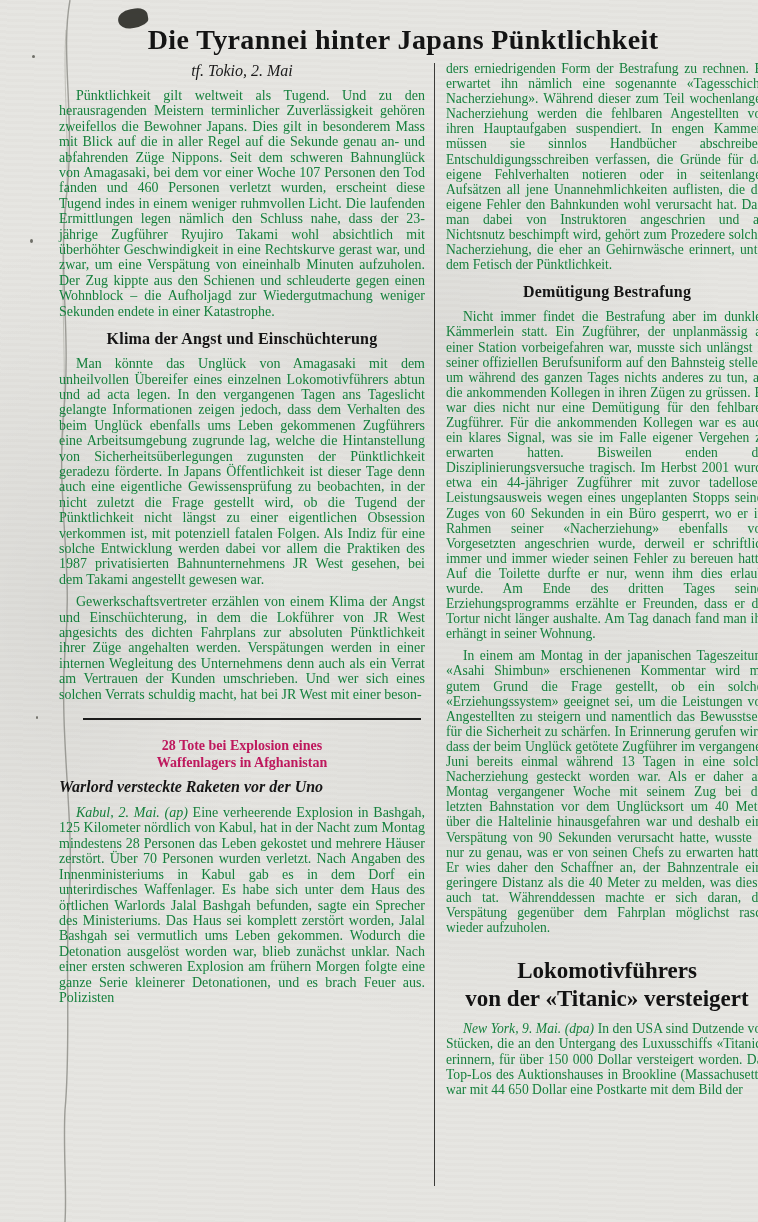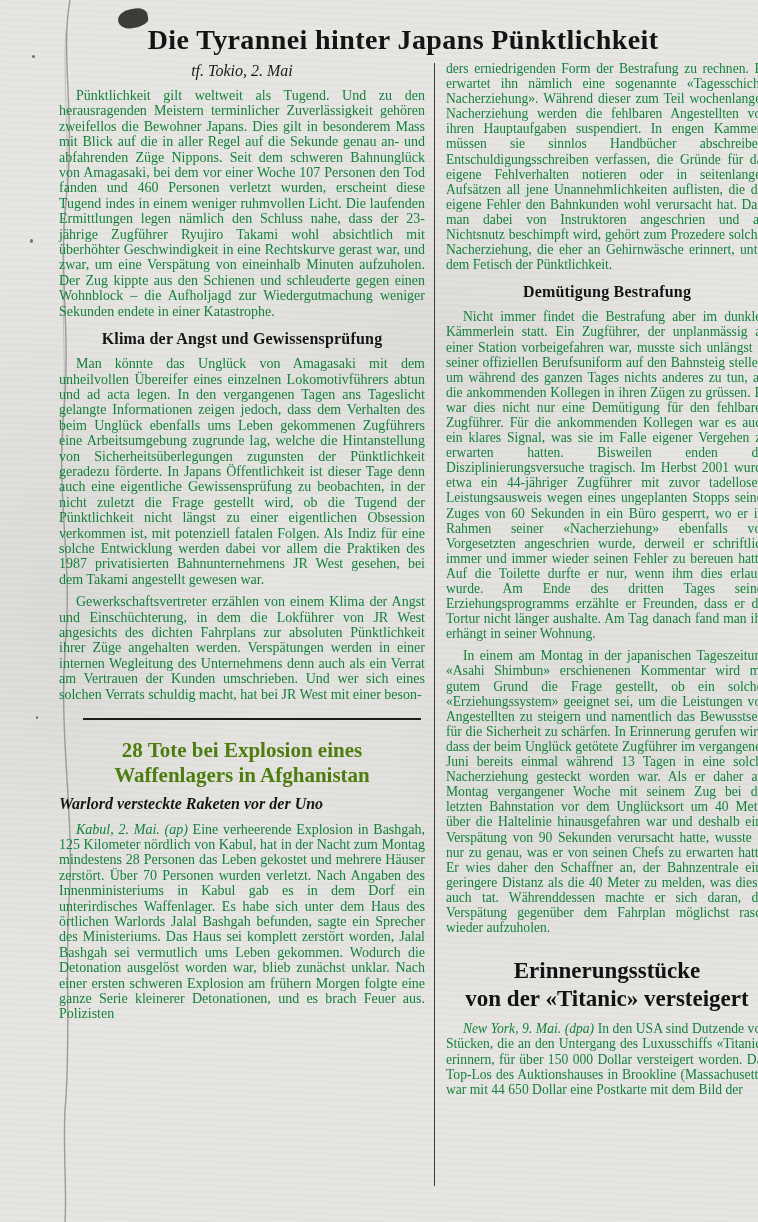--- a/index.html
+++ b/index.html
@@ -55,22 +55,22 @@
   .dateline { font-style:italic; }
 
   h3.section {
     font-size:16px; font-weight:bold; text-align:center;
     margin:11px 0 8px; letter-spacing:.2px; color:#151515;
   }
 
   .rule { height:2px; background:#1c1c1c; margin:16px 4px 0 24px; }
 
   .art2-head {
-    font-size:21px; font-weight:bold; line-height:1.18; text-align:center;
-    margin:18px 0 7px; color:#4d7c0f;
+    font-size:14px; font-weight:bold; line-height:1.18; text-align:center;
+    margin:18px 0 7px; color:#be185d;
   }
   .art2-sub {
     font-size:16px; font-weight:bold; font-style:italic; text-align:left;
     margin:0 0 9px; color:#161616;
   }
   .art3-head {
     font-size:23px; font-weight:bold; line-height:1.2; text-align:center;
     margin:22px 0 9px; color:#131313;
   }
 </style>
@@ -90,21 +90,21 @@
 
   <header>
     <h1 class="headline">Die Tyrannei hinter Japans Pünktlichkeit</h1>
   </header>
 
   <div class="columns">
 
     <div class="col left">
       <p class="byline">tf. Tokio, 2. Mai</p>
       <p class="body indent">Pünktlichkeit gilt weltweit als Tugend. Und zu den herausragenden Meistern terminlicher Zuverlässigkeit gehören zweifellos die Bewohner Japans. Dies gilt in besonderem Mass mit Blick auf die in aller Regel auf die Sekunde genau an- und abfahrenden Züge Nippons. Seit dem schweren Bahnunglück von Amagasaki, bei dem vor einer Woche 107 Personen den Tod fanden und 460 Personen verletzt wurden, erscheint diese Tugend indes in einem weniger ruhmvollen Licht. Die laufenden Ermittlungen legen nämlich den Schluss nahe, dass der 23-jährige Zugführer Ryujiro Takami wohl absichtlich mit überhöhter Geschwindigkeit in eine Rechtskurve gerast war, und zwar, um eine Verspätung von eineinhalb Minuten aufzuholen. Der Zug kippte aus den Schienen und schleuderte gegen einen Wohnblock – die Aufholjagd zur Wiedergutmachung weniger Sekunden endete in einer Katastrophe.</p>
-      <h3 class="section">Klima der Angst und Gewissensprüfung</h3>
+      <h3 class="section">Klima der Angst und Einschüchterung</h3>
       <p class="body indent">Man könnte das Unglück von Amagasaki mit dem unheilvollen Übereifer eines einzelnen Lokomotivführers abtun und ad acta legen. In den vergangenen Tagen ans Tageslicht gelangte Informationen zeigen jedoch, dass dem Verhalten des beim Unglück ebenfalls ums Leben gekommenen Zugführers eine Arbeitsumgebung zugrunde lag, welche die Hintanstellung von Sicherheitsüberlegungen zugunsten der Pünktlichkeit geradezu förderte. In Japans Öffentlichkeit ist dieser Tage denn auch eine eigentliche Gewissensprüfung zu beobachten, in der nicht zuletzt die Frage gestellt wird, ob die Tugend der Pünktlichkeit nicht längst zu einer eigentlichen Obsession verkommen ist, mit potenziell fatalen Folgen. Als Indiz für eine solche Entwicklung werden dabei vor allem die Praktiken des 1987 privatisierten Bahnunternehmens JR West gesehen, bei dem Takami angestellt gewesen war.</p>
       <p class="body indent">Gewerkschaftsvertreter erzählen von einem Klima der Angst und Einschüchterung, in dem die Lokführer von JR West angesichts des dichten Fahrplans zur absoluten Pünktlichkeit ihrer Züge angehalten werden. Verspätungen werden in einer internen Wegleitung des Unternehmens denn auch als ein Verrat am Vertrauen der Kunden umschrieben. Und wer sich eines solchen Verrats schuldig macht, hat bei JR West mit einer beson-</p>
 
       <div class="rule"></div>
 
       <section>
         <h2 class="art2-head"><span>28 Tote bei Explosion eines</span><br><span>Waffenlagers in Afghanistan</span></h2>
         <h3 class="art2-sub">Warlord versteckte Raketen vor der Uno</h3>
         <p class="body indent"><span class="dateline">Kabul, 2. Mai. (ap)</span> <span>Eine verheerende Explosion in Bashgah, 125 Kilometer nördlich von Kabul, hat in der Nacht zum Montag mindestens 28 Personen das Leben gekostet und mehrere Häuser zerstört. Über 70 Personen wurden verletzt. Nach Angaben des Innenministeriums in Kabul gab es in dem Dorf ein unterirdisches Waffenlager. Es habe sich unter dem Haus des örtlichen Warlords Jalal Bashgah befunden, sagte ein Sprecher des Ministeriums. Das Haus sei komplett zerstört worden, Jalal Bashgah sei vermutlich ums Leben gekommen. Wodurch die Detonation ausgelöst worden war, blieb zunächst unklar. Nach einer ersten schweren Explosion am frühern Morgen folgte eine ganze Serie kleinerer Detonationen, und es brach Feuer aus. Polizisten</span></p>
       </section>
@@ -112,19 +112,19 @@
 
     <div class="divider"></div>
 
     <div class="col right">
       <p class="body">ders erniedrigenden Form der Bestrafung zu rechnen. Es erwartet ihn nämlich eine sogenannte «Tagesschicht-Nacherziehung». Während dieser zum Teil wochenlangen Nacherziehung werden die fehlbaren Angestellten von ihren Hauptaufgaben suspendiert. In engen Kammern müssen sie sinnlos Handbücher abschreiben, Entschuldigungsschreiben verfassen, die Gründe für das eigene Fehlverhalten notieren oder in seitenlangen Aufsätzen all jene Unannehmlichkeiten auflisten, die der eigene Fehler den Bahnkunden wohl verursacht hat. Dass man dabei von Instruktoren angeschrien und als Nichtsnutz beschimpft wird, gehört zum Prozedere solcher Nacherziehung, die eher an Gehirnwäsche erinnert, unter dem Fetisch der Pünktlichkeit.</p>
       <h3 class="section">Demütigung Bestrafung</h3>
       <p class="body indent">Nicht immer findet die Bestrafung aber im dunklen Kämmerlein statt. Ein Zugführer, der unplanmässig an einer Station vorbeigefahren war, musste sich unlängst in seiner offiziellen Berufsuniform auf den Bahnsteig stellen, um während des ganzen Tages nichts anderes zu tun, als die ankommenden Kollegen in ihren Zügen zu grüssen. Es war dies nicht nur eine Demütigung für den fehlbaren Zugführer. Für die ankommenden Kollegen war es auch ein klares Signal, was sie im Falle eigener Vergehen zu erwarten hatten. Bisweilen enden die Disziplinierungsversuche tragisch. Im Herbst 2001 wurde etwa ein 44-jähriger Zugführer mit zuvor tadellosem Leistungsausweis wegen eines ungeplanten Stopps seines Zuges von 60 Sekunden in ein Büro gesperrt, wo er im Rahmen seiner «Nacherziehung» ebenfalls von Vorgesetzten angeschrien wurde, derweil er schriftlich immer und immer wieder seinen Fehler zu bereuen hatte. Auf die Toilette durfte er nur, wenn ihm dies erlaubt wurde. Am Ende des dritten Tages seines Erziehungsprogramms erzählte er Freunden, dass er die Tortur nicht länger aushalte. Am Tag danach fand man ihn erhängt in seiner Wohnung.</p>
       <p class="body indent">In einem am Montag in der japanischen Tageszeitung «Asahi Shimbun» erschienenen Kommentar wird mit gutem Grund die Frage gestellt, ob ein solches «Erziehungssystem» geeignet sei, um die Leistungen von Angestellten zu steigern und namentlich das Bewusstsein für die Sicherheit zu schärfen. In Erinnerung gerufen wird, dass der beim Unglück getötete Zugführer im vergangenen Juni bereits einmal während 13 Tagen in eine solche Nacherziehung gesteckt worden war. Als er daher am Montag vergangener Woche mit seinem Zug bei der letzten Bahnstation vor dem Unglücksort um 40 Meter über die Haltelinie hinausgefahren war und deshalb eine Verspätung von 90 Sekunden verursacht hatte, wusste er nur zu genau, was er von seinen Chefs zu erwarten hatte. Er wies daher den Schaffner an, der Bahnzentrale eine geringere Distanz als die 40 Meter zu melden, was dieser auch tat. Währenddessen machte er sich daran, die Verspätung gegenüber dem Fahrplan möglichst rasch wieder aufzuholen.</p>
 
       <section>
-        <h2 class="art3-head"><span>Erinnerungsstücke</span><br><span>von der «Titanic» versteigert</span></h2>
+        <h2 class="art3-head"><span>Lokomotivführers</span><br><span>von der «Titanic» versteigert</span></h2>
         <p class="body indent"><span class="dateline">New York, 9. Mai. (dpa)</span> <span>In den USA sind Dutzende von Stücken, die an den Untergang des Luxusschiffs «Titanic» erinnern, für über 150 000 Dollar versteigert worden. Das Top-Los des Auktionshauses in Brookline (Massachusetts) war mit 44 650 Dollar eine Postkarte mit dem Bild der</span></p>
       </section>
     </div>
 
   </div>
 </div>
 
 </body></html>

